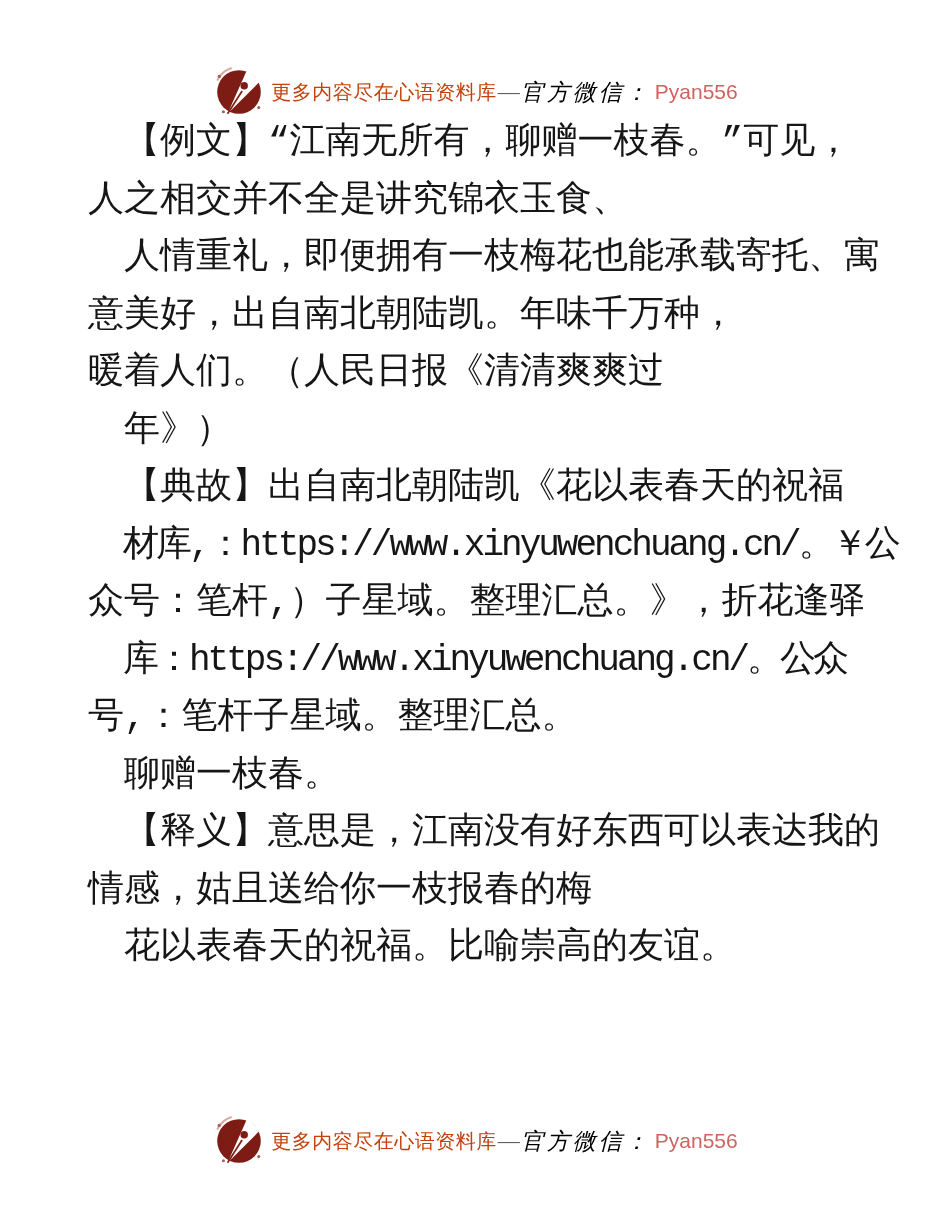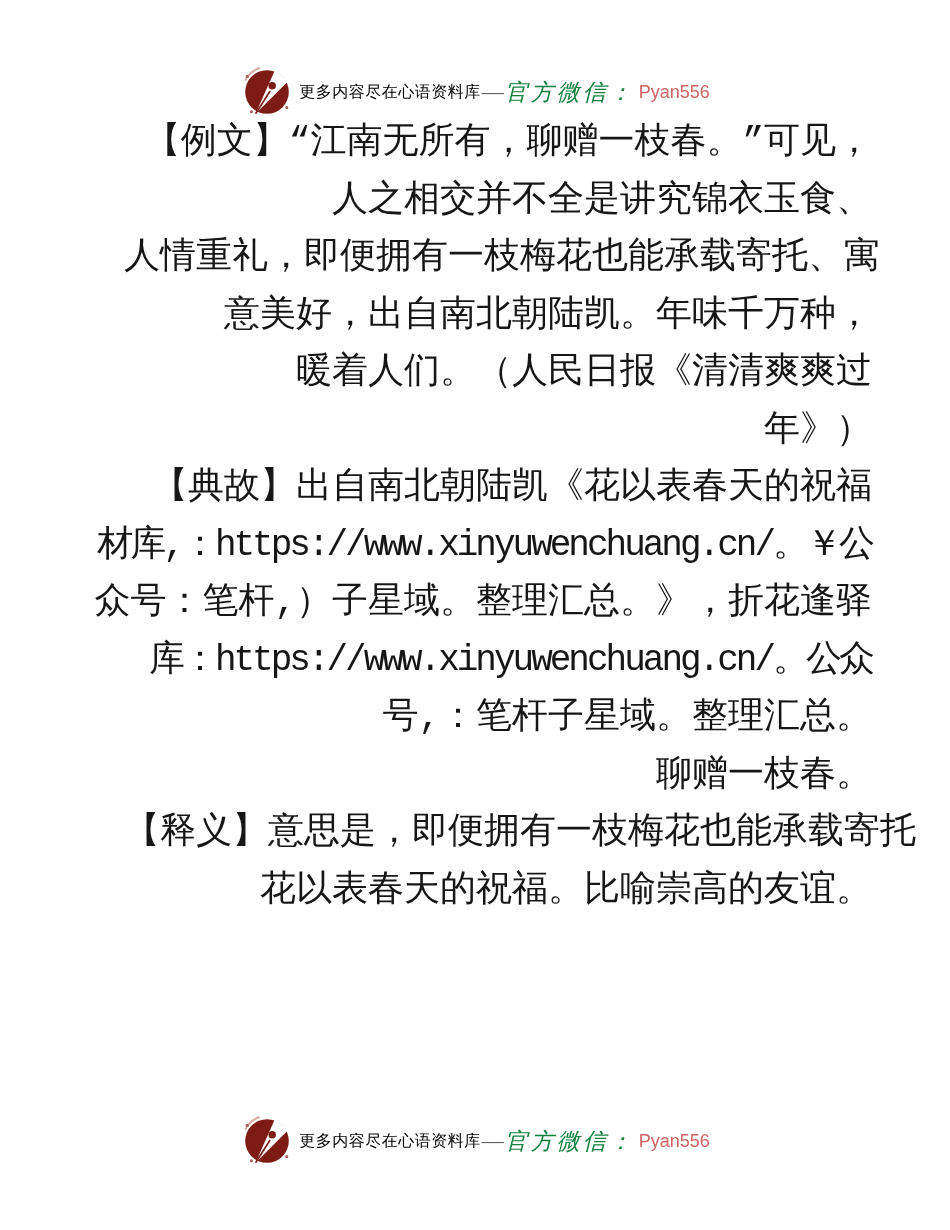--- a/index.html
+++ b/index.html
@@ -13,55 +13,54 @@
   
   .wm {
     position: absolute; left: 0; width: 950px; height: 58px;
     display: flex; justify-content: center; align-items: center;
     white-space: nowrap;
   }
   .wm-header { top: 63px; }
   .wm-footer { top: 1112px; }
   .logo { width: 54px; height: 54px; margin-right: 5px; flex: 0 0 auto; }
   .wm-brand {
-    color: #000000;
-    font-size: 16px;
+    color: #c2410c;
+    font-size: 20px;
     font-family: Liberation Sans, sans-serif;
     letter-spacing: 0.5px;
   }
   .wm-dash { color: #54545e; font-size: 22px; margin: 0 1px; }
   .wm-label {
-    color: #15803d;
+    color: #000000;
     font-size: 23px;
     font-style: italic;
     font-family: Liberation Serif, serif;
     letter-spacing: 3px;
   }
   .wm-account {
     color: #cd6461;
-    font-size: 18px;
+    font-size: 21px;
     font-family: "Liberation Sans", sans-serif;
     margin-left: 4px;
   }
   
   .doc {
     position: absolute; left: 88px; top: 114px; width: 784px;
     color: #161616;
   }
   .line {
     height: 57.5px;
     line-height: 57.5px;
     font-size: 36px;
     white-space: nowrap;
     
     font-family: "Liberation Mono", "DejaVu Serif", serif;
-    text-align: right;
   }
   .indent { padding-left: 36px; }
-  .tight { letter-spacing: -3px; }
+  .tight { letter-spacing: -3px; margin-left: 35px; }
 </style>
 </head>
 <body>
 
 <header class="wm wm-header">
   <span class="logo">
     <svg width="54" height="54" viewBox="0 0 52 52" aria-hidden="true">
       <path d="M5 15 A23 23 0 0 1 19 3" stroke="#d9aba4" stroke-width="2" fill="none"></path>
       <circle cx="26" cy="26" r="21" fill="#7d1c15"></circle>
       <polygon points="34,4 46,16 15,47" fill="#ffffff"></polygon>
@@ -84,21 +83,22 @@
   <div class="line indent">人情重礼，即便拥有一枝梅花也能承载寄托、寓</div>
   <div class="line">意美好，出自南北朝陆凯。年味千万种，</div>
   <div class="line">暖着人们。（人民日报《清清爽爽过</div>
   <div class="line indent">年》）</div>
   <div class="line indent">【典故】出自南北朝陆凯《花以表春天的祝福</div>
   <div class="line tight">材库,：https://www.xinyuwenchuang.cn/。￥公</div>
   <div class="line">众号：笔杆,）子星域。整理汇总。》，折花逢驿</div>
   <div class="line tight">库：https://www.xinyuwenchuang.cn/。公众</div>
   <div class="line">号,：笔杆子星域。整理汇总。</div>
   <div class="line indent">聊赠一枝春。</div>
-  <div class="line indent">【释义】意思是，即便拥有一枝梅花也能承载寄托</div>
+  <div class="line indent">【释义】意思是，江南没有好东西可以表达我的</div>
+  <div class="line">情感，姑且送给你一枝报春的梅</div>
   <div class="line indent">花以表春天的祝福。比喻崇高的友谊。</div>
 </main>
 
 <footer class="wm wm-footer">
   <span class="logo">
     <svg width="54" height="54" viewBox="0 0 52 52" aria-hidden="true">
       <path d="M5 15 A23 23 0 0 1 19 3" stroke="#d9aba4" stroke-width="2" fill="none"></path>
       <circle cx="26" cy="26" r="21" fill="#7d1c15"></circle>
       <polygon points="34,4 46,16 15,47" fill="#ffffff"></polygon>
       <line x1="15" y1="47" x2="29" y2="25" stroke="#7d1c15" stroke-width="1.6"></line>

